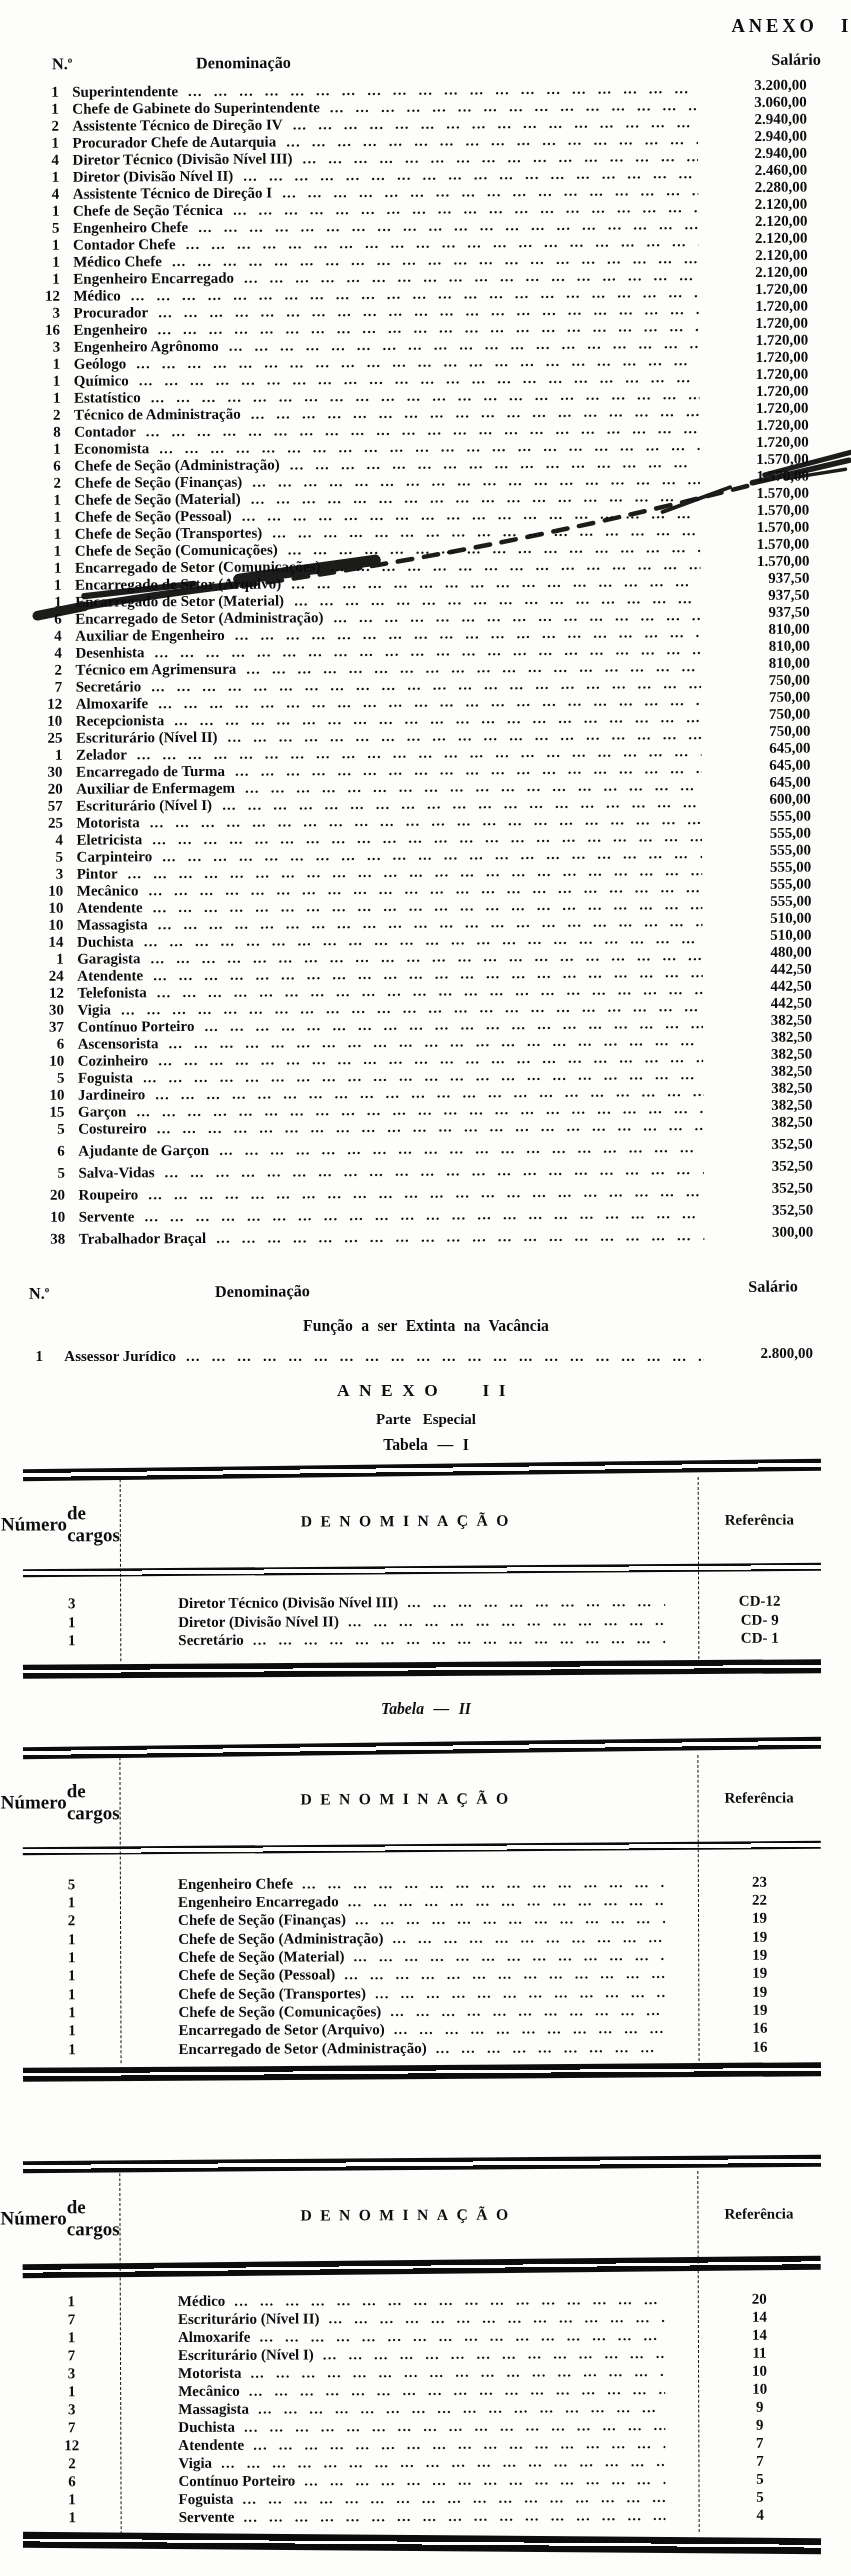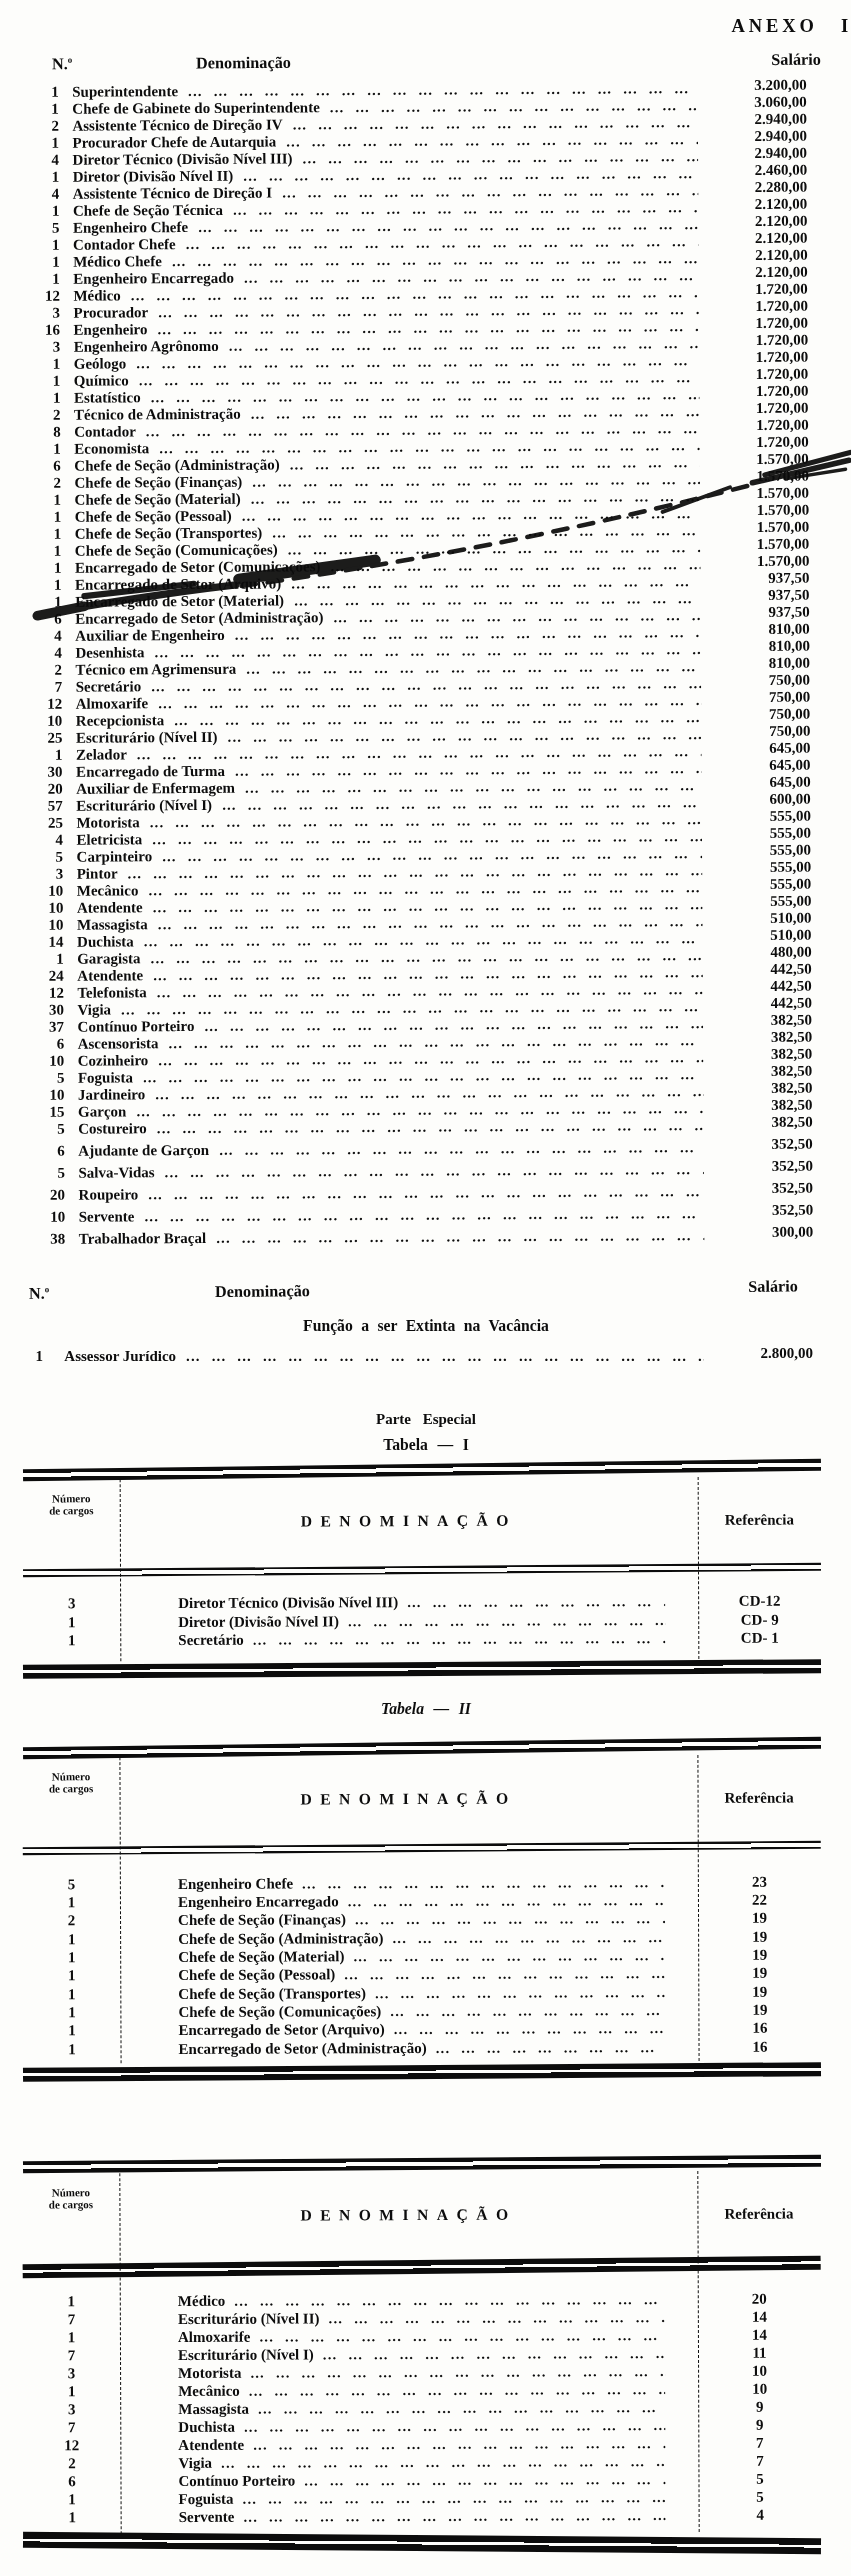--- a/index.html
+++ b/index.html
@@ -48,21 +48,21 @@
   .rule{width:100%;}
   .rule-top{height:12.3px; background:linear-gradient(#0c0c0c 0 3.9px, transparent 3.9px 7.9px, #0c0c0c 7.9px 11.8px); transform:rotate(-0.75deg);}
   .tbl-t2 .rule-top{transform:rotate(-0.45deg);}
   .rule-mid{height:8.4px; background:linear-gradient(#0c0c0c 0 2.2px, transparent 2.2px 6.2px, #0c0c0c 6.2px 8.4px); transform:rotate(-0.25deg);}
   .rule-heavy{height:14px; background:linear-gradient(#0c0c0c 0 5.6px, transparent 5.6px 8.4px, #0c0c0c 8.4px 14px); transform:rotate(-0.4deg);}
   .tbl-t2 .rule-bot{transform:rotate(0.45deg); height:16.3px; background:linear-gradient(#0c0c0c 0 6.7px, transparent 6.7px 9.5px, #0c0c0c 9.5px 16.3px);}
   .tbody{position:relative; transform:rotate(-0.22deg);}
   .vline{position:absolute; top:2.2px; bottom:2.2px; width:0; border-left:1.7px dashed #101010;}
   .v1{left:97px;} .v2{left:675px;}
   .thead{display:flex; height:90px; font-size:15px;}
-  .hc1{width:97px; flex:none; display:flex; flex-direction:column; justify-content:flex-start; align-items:center; padding:14.6px 0 10px; font-size:11px;}
+  .hc1{width:97px; flex:none; display:flex; flex-direction:row; justify-content:flex-end; align-items:center; padding:14.6px 0 10px; font-size:19px;}
   .hc2{flex:1; display:flex; align-items:center; justify-content:center; font-size:15.7px; letter-spacing:8.4px;}
   .hc3{width:123px; flex:none; display:flex; align-items:center; justify-content:center; font-size:15px;}
   .trows{font-size:15px;}
   #t0-rows{padding:20px 0 12.3px;} #t1-rows{padding:22.5px 0 6.7px;} #t2-rows{padding:18px 0 9px;}
   .trow{display:flex; align-items:baseline;}
   #t0-rows .trow{height:18.5px;} #t1-rows .trow{height:18.3px;} #t2-rows .trow{height:18px;}
   .trow .tn{width:97px; text-align:center; flex:none;}
   .trow .td{flex:1; display:flex; align-items:baseline; padding-left:58px; overflow:hidden;}
   .trow .td .tname{white-space:nowrap; flex:none;}
   .trow .td .leader{flex:1; overflow:hidden; white-space:nowrap; margin:0 33px 0 9px; letter-spacing:1.1px; word-spacing:6.2px;}
@@ -497,20 +497,21 @@
   <div class="abs extinct-title">Função a ser Extinta na Vacância</div>
   <div class="abs extinct-rows" id="extinct-rows">
       <div class="row">
         <span class="num">1</span>
         <span class="den">Assessor Jurídico</span>
         <span class="leader">... ... ... ... ... ... ... ... ... ... ... ... ... ... ... ... ... ... ... ... ... ... ... ... ... ... ... ... ... ... ... ... ... ... ... ... ... ... ... ... ... ... ... ... </span>
         <span class="sal">2.800,00</span>
       </div>
     </div>
 
+  <div class="abs title2">ANEXO II</div>
   <div class="abs subtitle">Parte Especial</div>
 
   <div class="abs tlabel lbl-t0">Tabela — I</div>
   <div class="abs a2table tbl-t0">
     <div class="rule rule-top"></div>
     <div class="tbody">
       <div class="vline v1"></div>
       <div class="vline v2"></div>
       <div class="thead">
         <div class="hc1">

